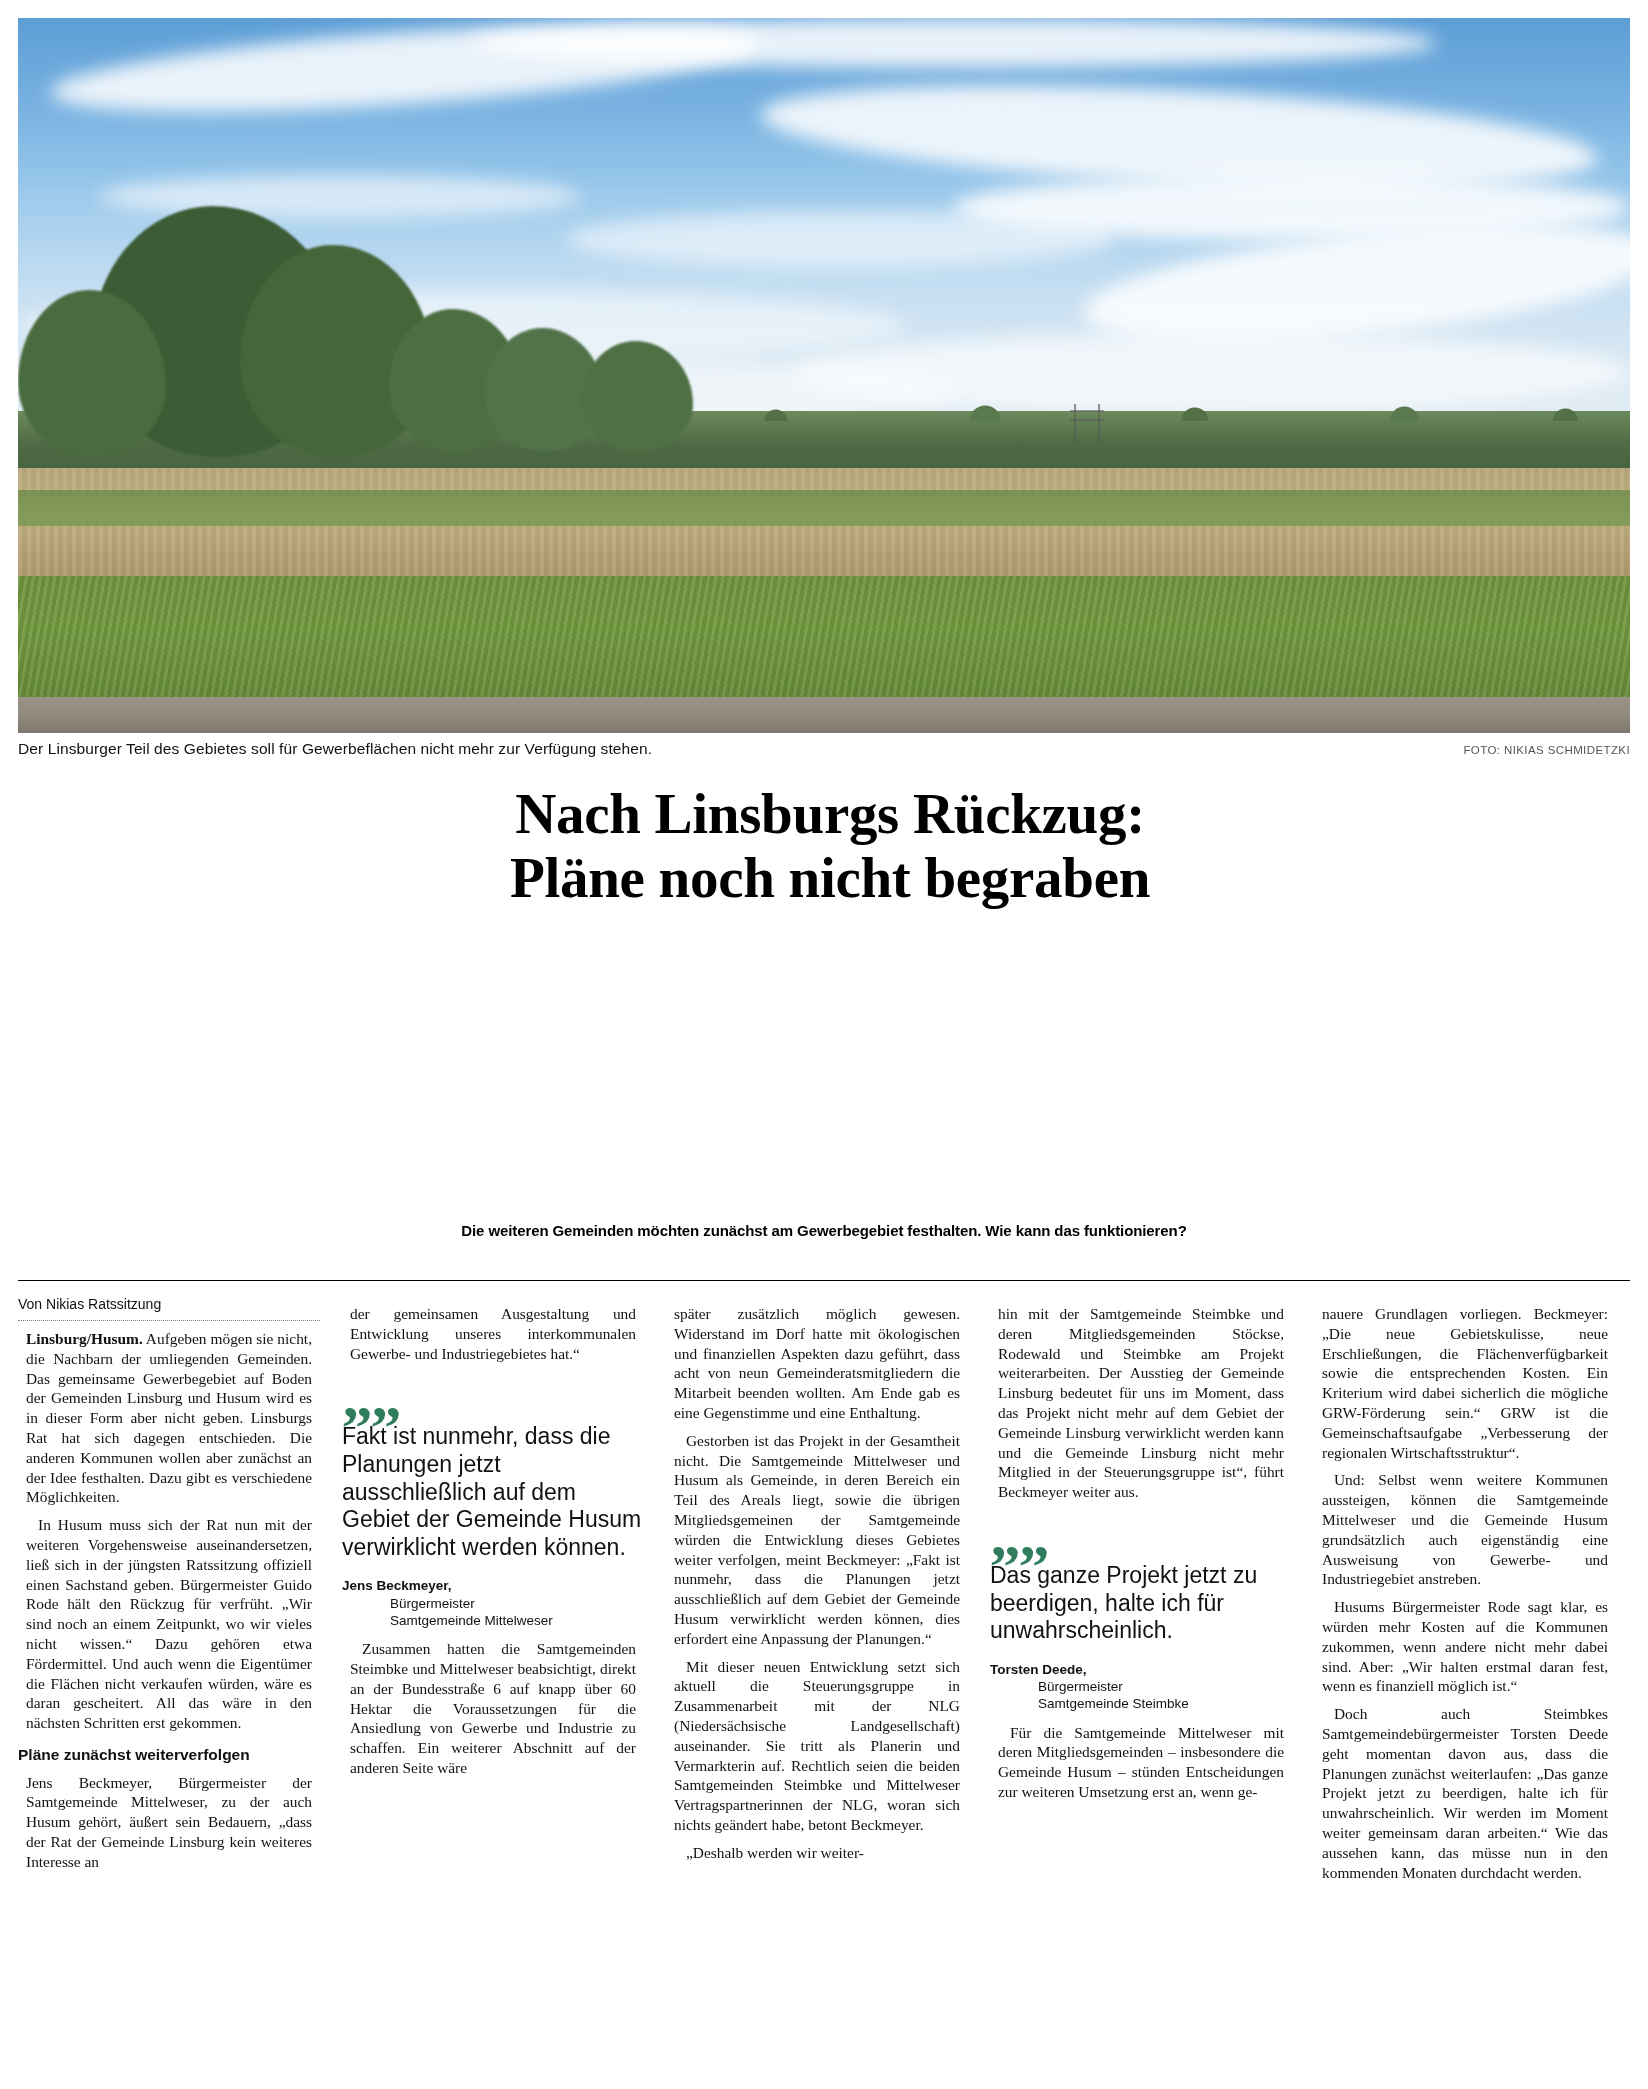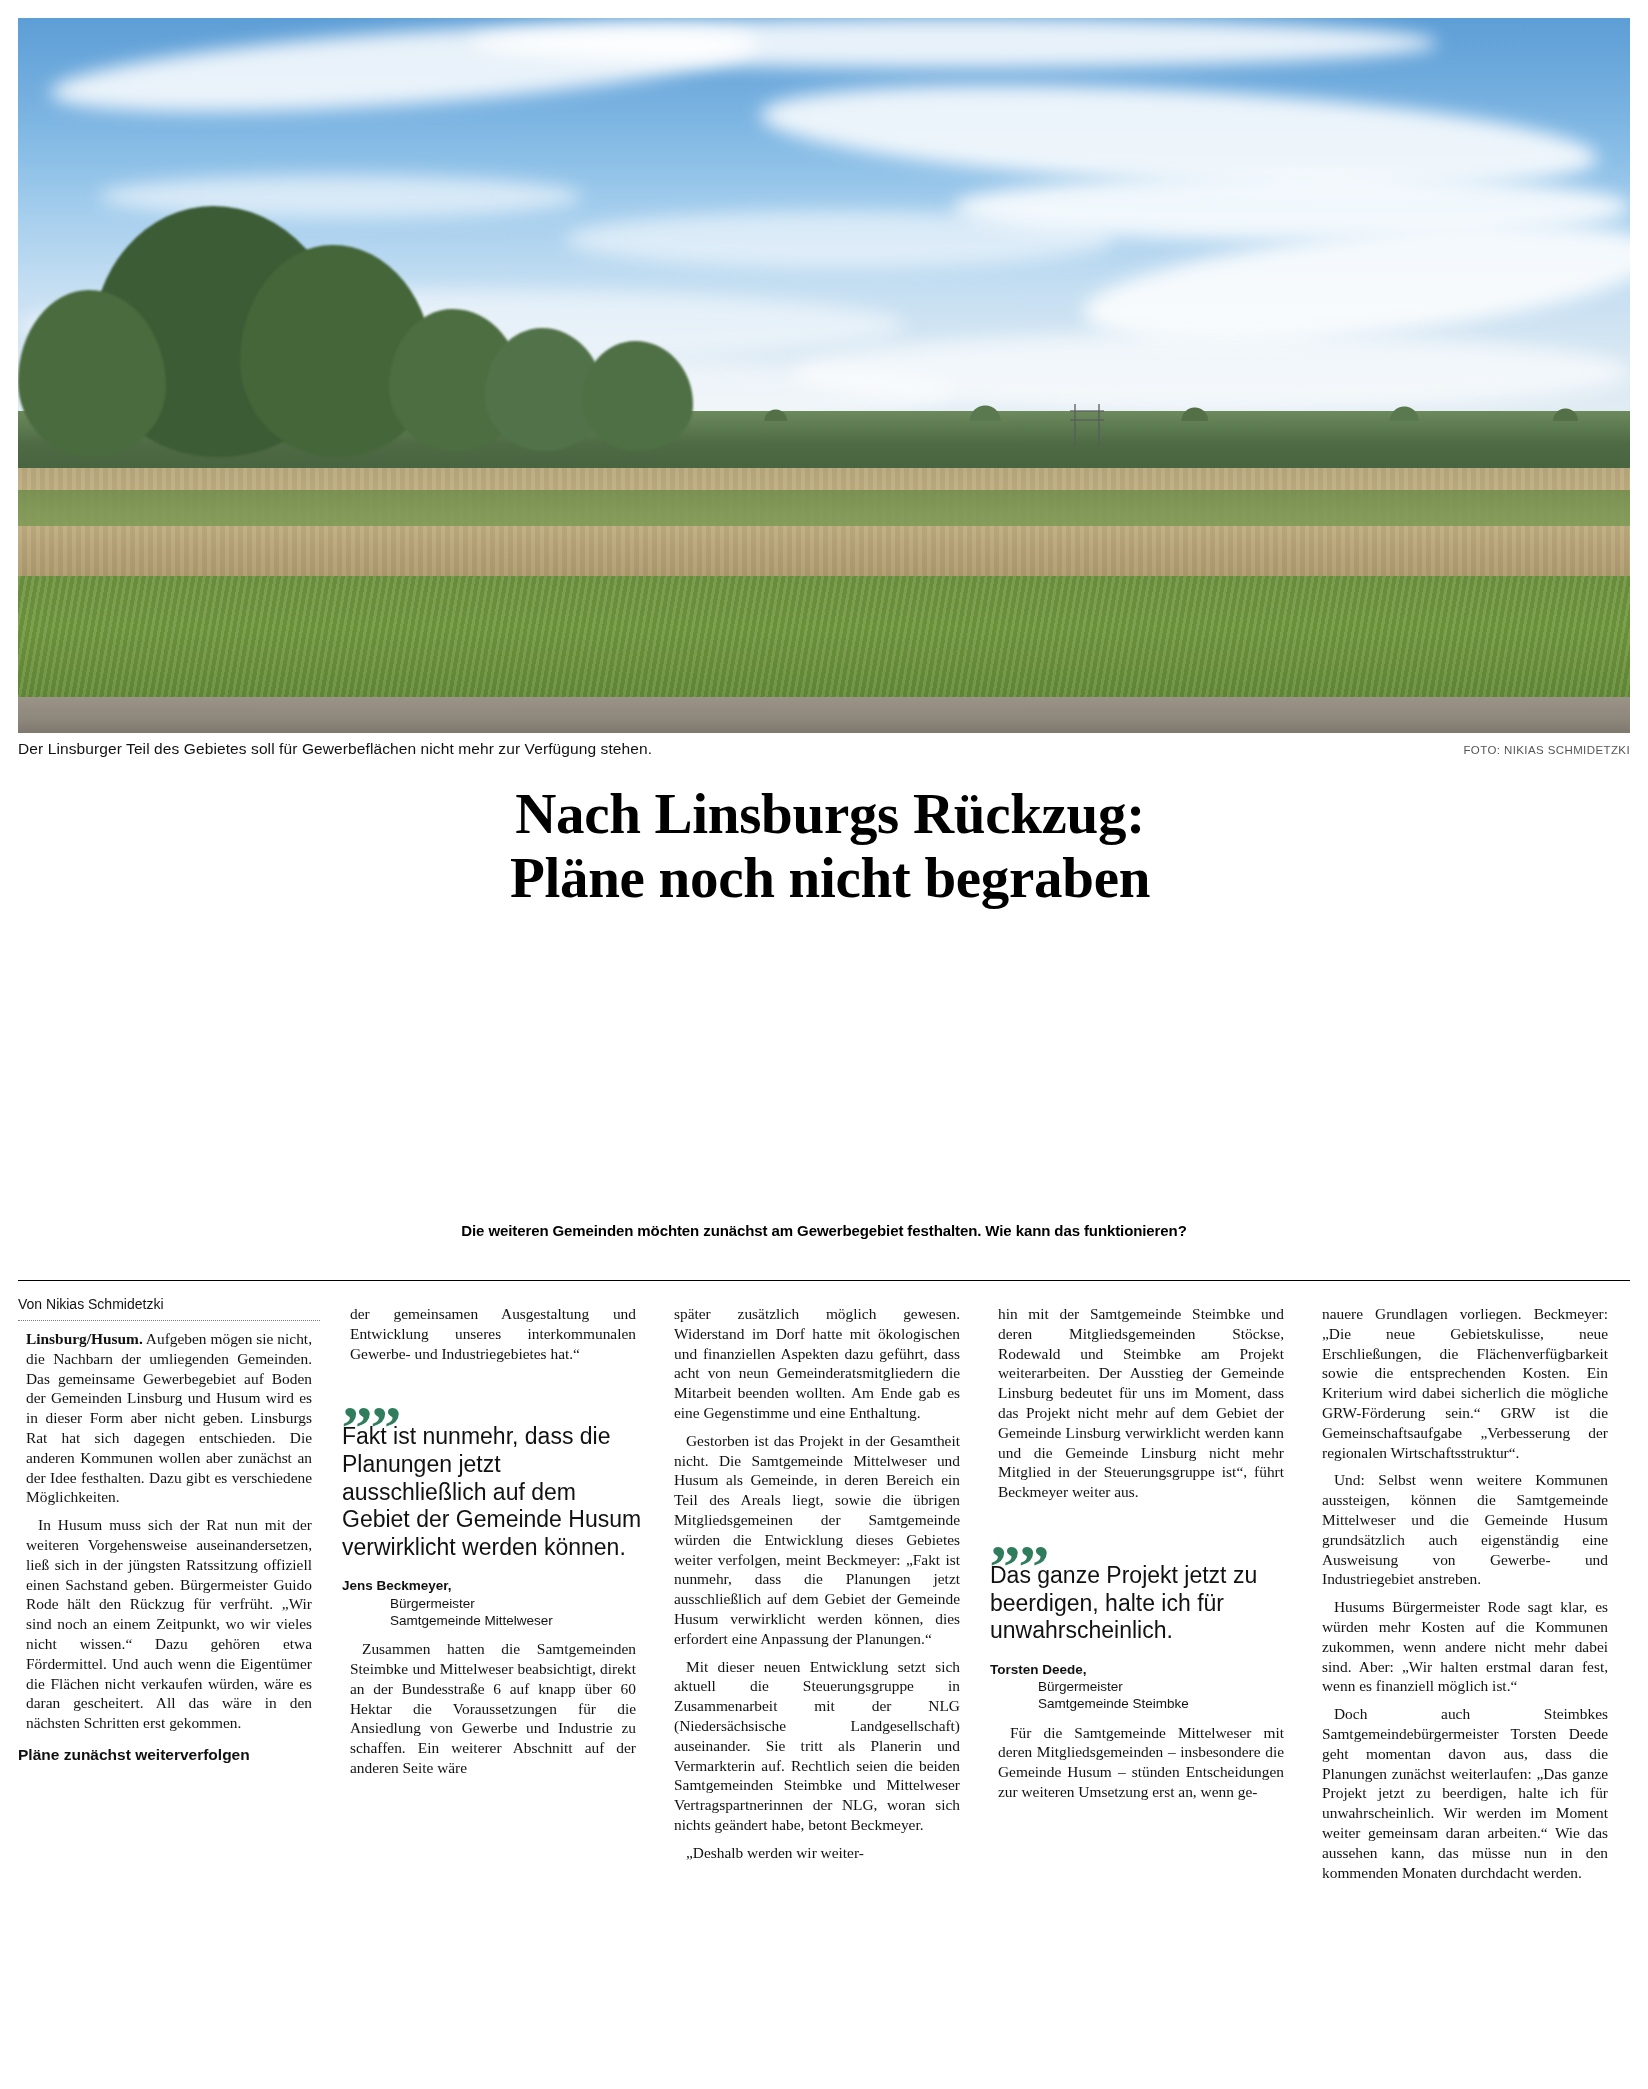--- a/index.html
+++ b/index.html
@@ -337,25 +337,26 @@
     <div>Nach Linsburgs Rückzug:</div>
     <div>Pläne noch nicht begraben</div>
   </div>
 
   <div class="subhead">Die weiteren Gemeinden möchten zunächst am Gewerbegebiet festhalten. Wie kann das funktionieren?</div>
   <div class="rule"></div>
 
   <div class="columns">
 
     <div class="col">
-      <div class="byline">Von Nikias Schmidetzki</div>
+      <div class="byline">Von Nikias Ratssitzung</div>
       <div class="byline-rule"></div>
       <p class="noindent"><span class="dateline">Linsburg/Husum.</span><span> Aufgeben mögen sie nicht, die Nachbarn der umliegenden Gemeinden. Das gemeinsame Gewerbegebiet auf Boden der Gemeinden Linsburg und Husum wird es in dieser Form aber nicht geben. Linsburgs Rat hat sich dagegen entschieden. Die anderen Kommunen wollen aber zunächst an der Idee festhalten. Dazu gibt es verschiedene Möglichkeiten.</span></p>
       <p>In Husum muss sich der Rat nun mit der weiteren Vorgehensweise auseinandersetzen, ließ sich in der jüngsten Ratssitzung offiziell einen Sachstand geben. Bürgermeister Guido Rode hält den Rückzug für verfrüht. „Wir sind noch an einem Zeitpunkt, wo wir vieles nicht wissen.“ Dazu gehören etwa Fördermittel. Und auch wenn die Eigentümer die Flächen nicht verkaufen würden, wäre es daran gescheitert. All das wäre in den nächsten Schritten erst gekommen.</p>
       <div class="subhead-inline">Pläne zunächst weiterverfolgen</div>
+      <p class="noindent">Jens Beckmeyer, Bürgermeister der Samtgemeinde Mittelweser, zu der auch Husum gehört, äußert sein Bedauern, „dass der Rat der Gemeinde Linsburg kein weiteres Interesse an</p>
     </div>
 
     <div class="col">
       <p class="noindent">der gemeinsamen Ausgestaltung und Entwicklung unseres interkommunalen Gewerbe- und Industriegebietes hat.“</p>
       <div class="pullquote">
         <div class="qmark">„„</div>
         <div class="qtext">Fakt ist nunmehr, dass die Planungen jetzt ausschließlich auf dem Gebiet der Gemeinde Husum verwirklicht werden können.</div>
         <div class="qattr-name">Jens Beckmeyer,</div>
         <div class="qattr-role">Bürgermeister<br>Samtgemeinde Mittelweser</div>
       </div>

